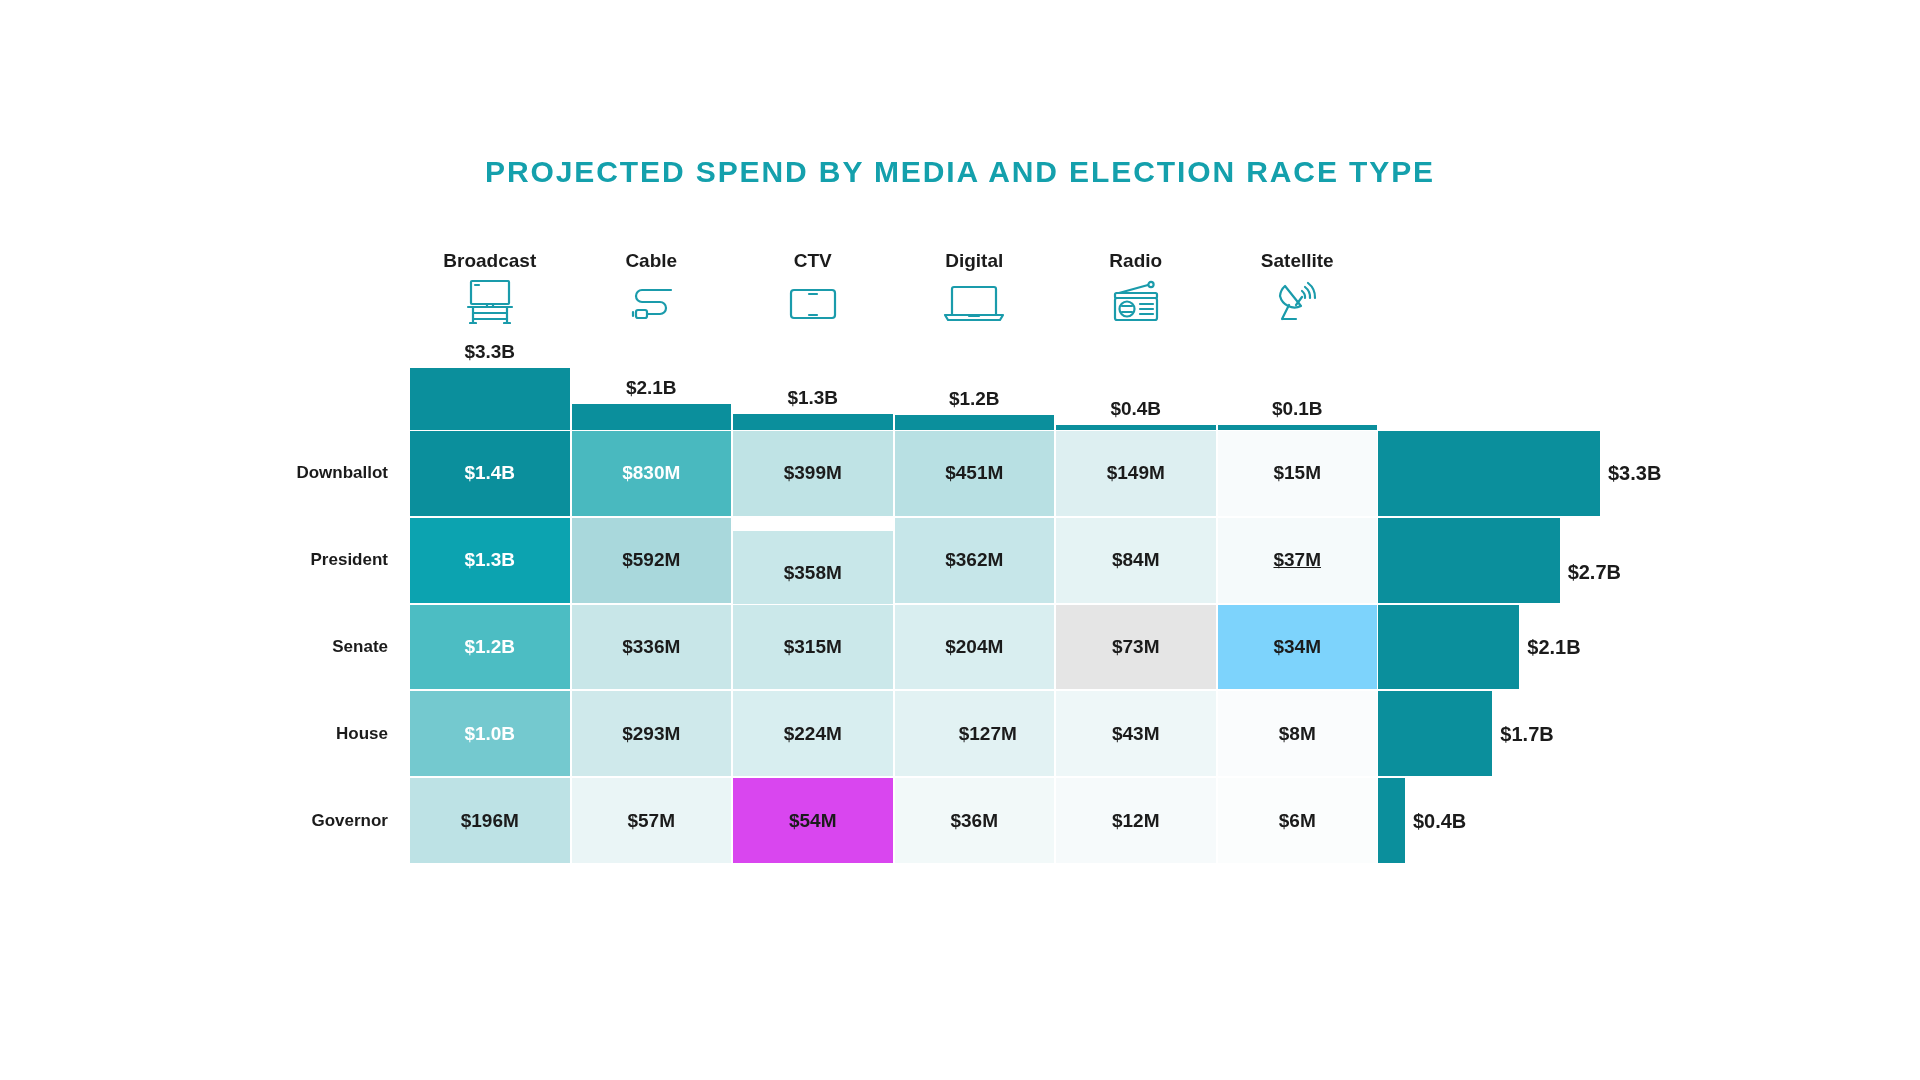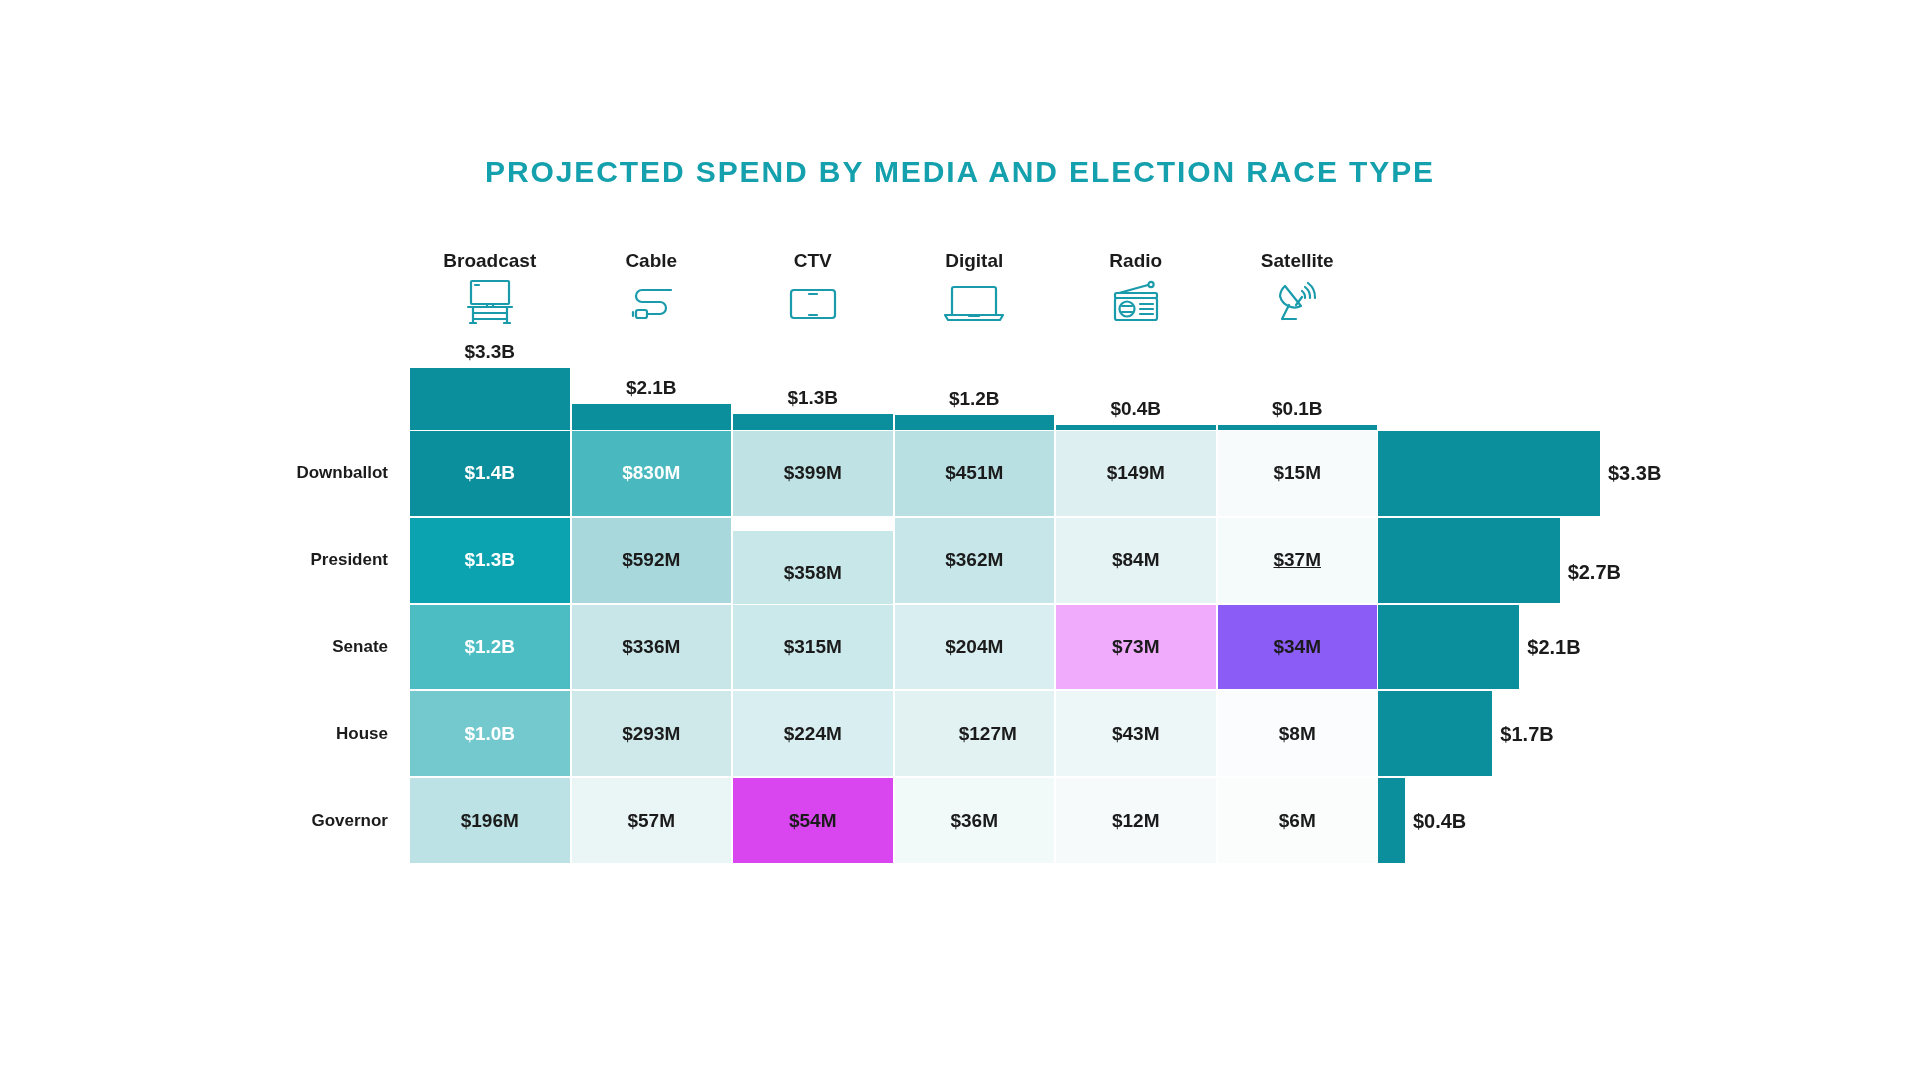--- a/index.html
+++ b/index.html
@@ -208,22 +208,22 @@
       <div class="cell" style="left: 409px; top: 516.8px; width: 161.5px; height: 86.8px; background: rgb(12, 163, 176); color: rgb(255, 255, 255);">$1.3B</div>
       <div class="cell" style="left: 570.5px; top: 516.8px; width: 161.5px; height: 86.8px; background: rgb(169, 216, 220); color: rgb(27, 27, 27);">$592M</div>
       <div class="cell" style="left: 732px; top: 522px; width: 161.5px; height: 86.8px; background: rgb(200, 231, 233); color: rgb(27, 27, 27); margin-top: 8px;">$358M</div>
       <div class="cell" style="left: 893.5px; top: 516.8px; width: 161.5px; height: 86.8px; background: rgb(198, 230, 233); color: rgb(27, 27, 27);">$362M</div>
       <div class="cell" style="left: 1055px; top: 516.8px; width: 161.5px; height: 86.8px; background: rgb(229, 243, 244); color: rgb(27, 27, 27);">$84M</div>
       <div class="cell" style="left: 1216.5px; top: 516.8px; width: 161.5px; height: 86.8px; background: rgb(245, 250, 251); color: rgb(27, 27, 27); text-decoration: underline;">$37M</div>
       <div class="cell" style="left: 409px; top: 603.6px; width: 161.5px; height: 86.8px; background: rgb(76, 189, 195); color: rgb(255, 255, 255);">$1.2B</div>
       <div class="cell" style="left: 570.5px; top: 603.6px; width: 161.5px; height: 86.8px; background: rgb(200, 230, 232); color: rgb(27, 27, 27);">$336M</div>
       <div class="cell" style="left: 732px; top: 603.6px; width: 161.5px; height: 86.8px; background: rgb(203, 232, 234); color: rgb(27, 27, 27);">$315M</div>
       <div class="cell" style="left: 893.5px; top: 603.6px; width: 161.5px; height: 86.8px; background: rgb(217, 238, 240); color: rgb(27, 27, 27);">$204M</div>
-      <div class="cell" style="left: 1055px; top: 603.6px; width: 161.5px; height: 86.8px; background: #f0abfc; color: rgb(27, 27, 27);">$73M</div>
-      <div class="cell" style="left: 1216.5px; top: 603.6px; width: 161.5px; height: 86.8px; background: #8b5cf6; color: rgb(27, 27, 27);">$34M</div>
+      <div class="cell" style="left: 1055px; top: 603.6px; width: 161.5px; height: 86.8px; background: #e5e5e5; color: rgb(27, 27, 27);">$73M</div>
+      <div class="cell" style="left: 1216.5px; top: 603.6px; width: 161.5px; height: 86.8px; background: #7dd3fc; color: rgb(27, 27, 27);">$34M</div>
       <div class="cell" style="left: 409px; top: 690.4px; width: 161.5px; height: 86.8px; background: rgb(116, 201, 207); color: rgb(255, 255, 255);">$1.0B</div>
       <div class="cell" style="left: 570.5px; top: 690.4px; width: 161.5px; height: 86.8px; background: rgb(207, 233, 235); color: rgb(27, 27, 27);">$293M</div>
       <div class="cell" style="left: 732px; top: 690.4px; width: 161.5px; height: 86.8px; background: rgb(216, 238, 240); color: rgb(27, 27, 27);">$224M</div>
       <div class="cell" style="left: 893.5px; top: 690.4px; width: 161.5px; height: 86.8px; background: rgb(226, 242, 243); color: rgb(27, 27, 27); padding-left: 27px;">$127M</div>
       <div class="cell" style="left: 1055px; top: 690.4px; width: 161.5px; height: 86.8px; background: rgb(238, 247, 248); color: rgb(27, 27, 27);">$43M</div>
       <div class="cell" style="left: 1216.5px; top: 690.4px; width: 161.5px; height: 86.8px; background: rgb(250, 252, 253); color: rgb(27, 27, 27);">$8M</div>
       <div class="cell" style="left: 409px; top: 777.2px; width: 161.5px; height: 86.8px; background: rgb(189, 226, 229); color: rgb(27, 27, 27);">$196M</div>
       <div class="cell" style="left: 570.5px; top: 777.2px; width: 161.5px; height: 86.8px; background: rgb(234, 245, 246); color: rgb(27, 27, 27);">$57M</div>
       <div class="cell" style="left: 732px; top: 777.2px; width: 161.5px; height: 86.8px; background: #d946ef; color: rgb(27, 27, 27);">$54M</div>
       <div class="cell" style="left: 893.5px; top: 777.2px; width: 161.5px; height: 86.8px; background: rgb(242, 249, 249); color: rgb(27, 27, 27);">$36M</div>

